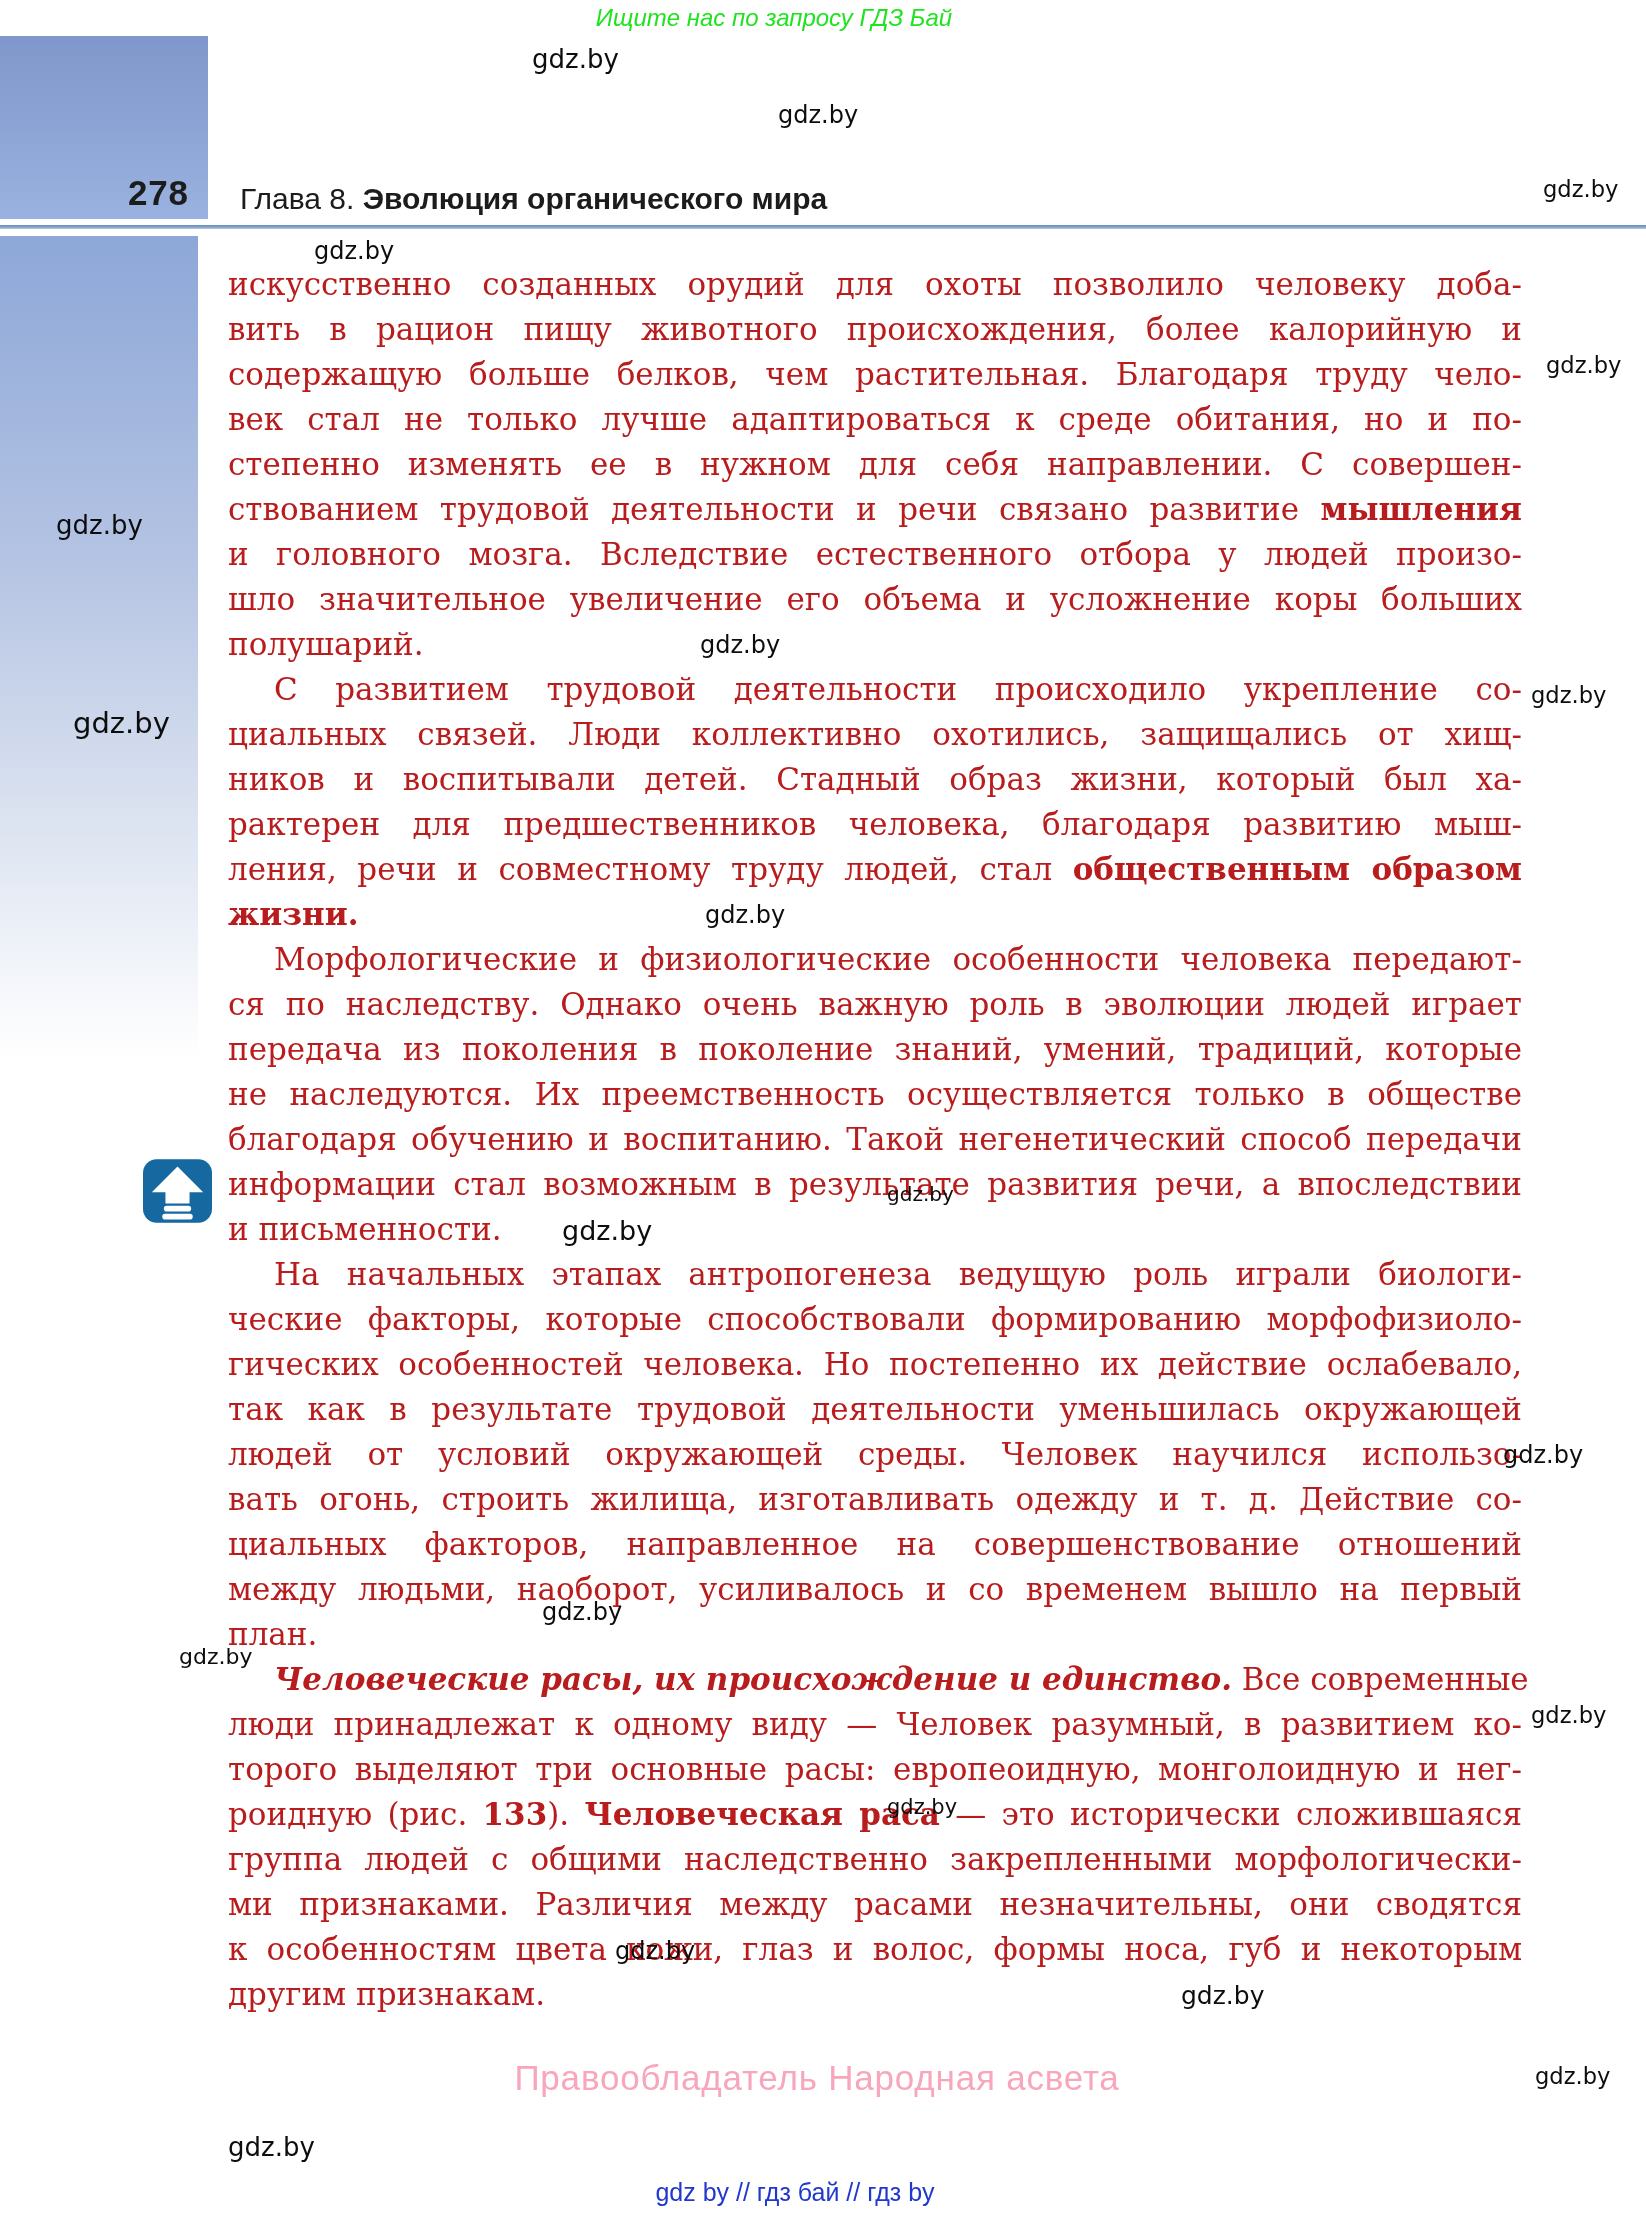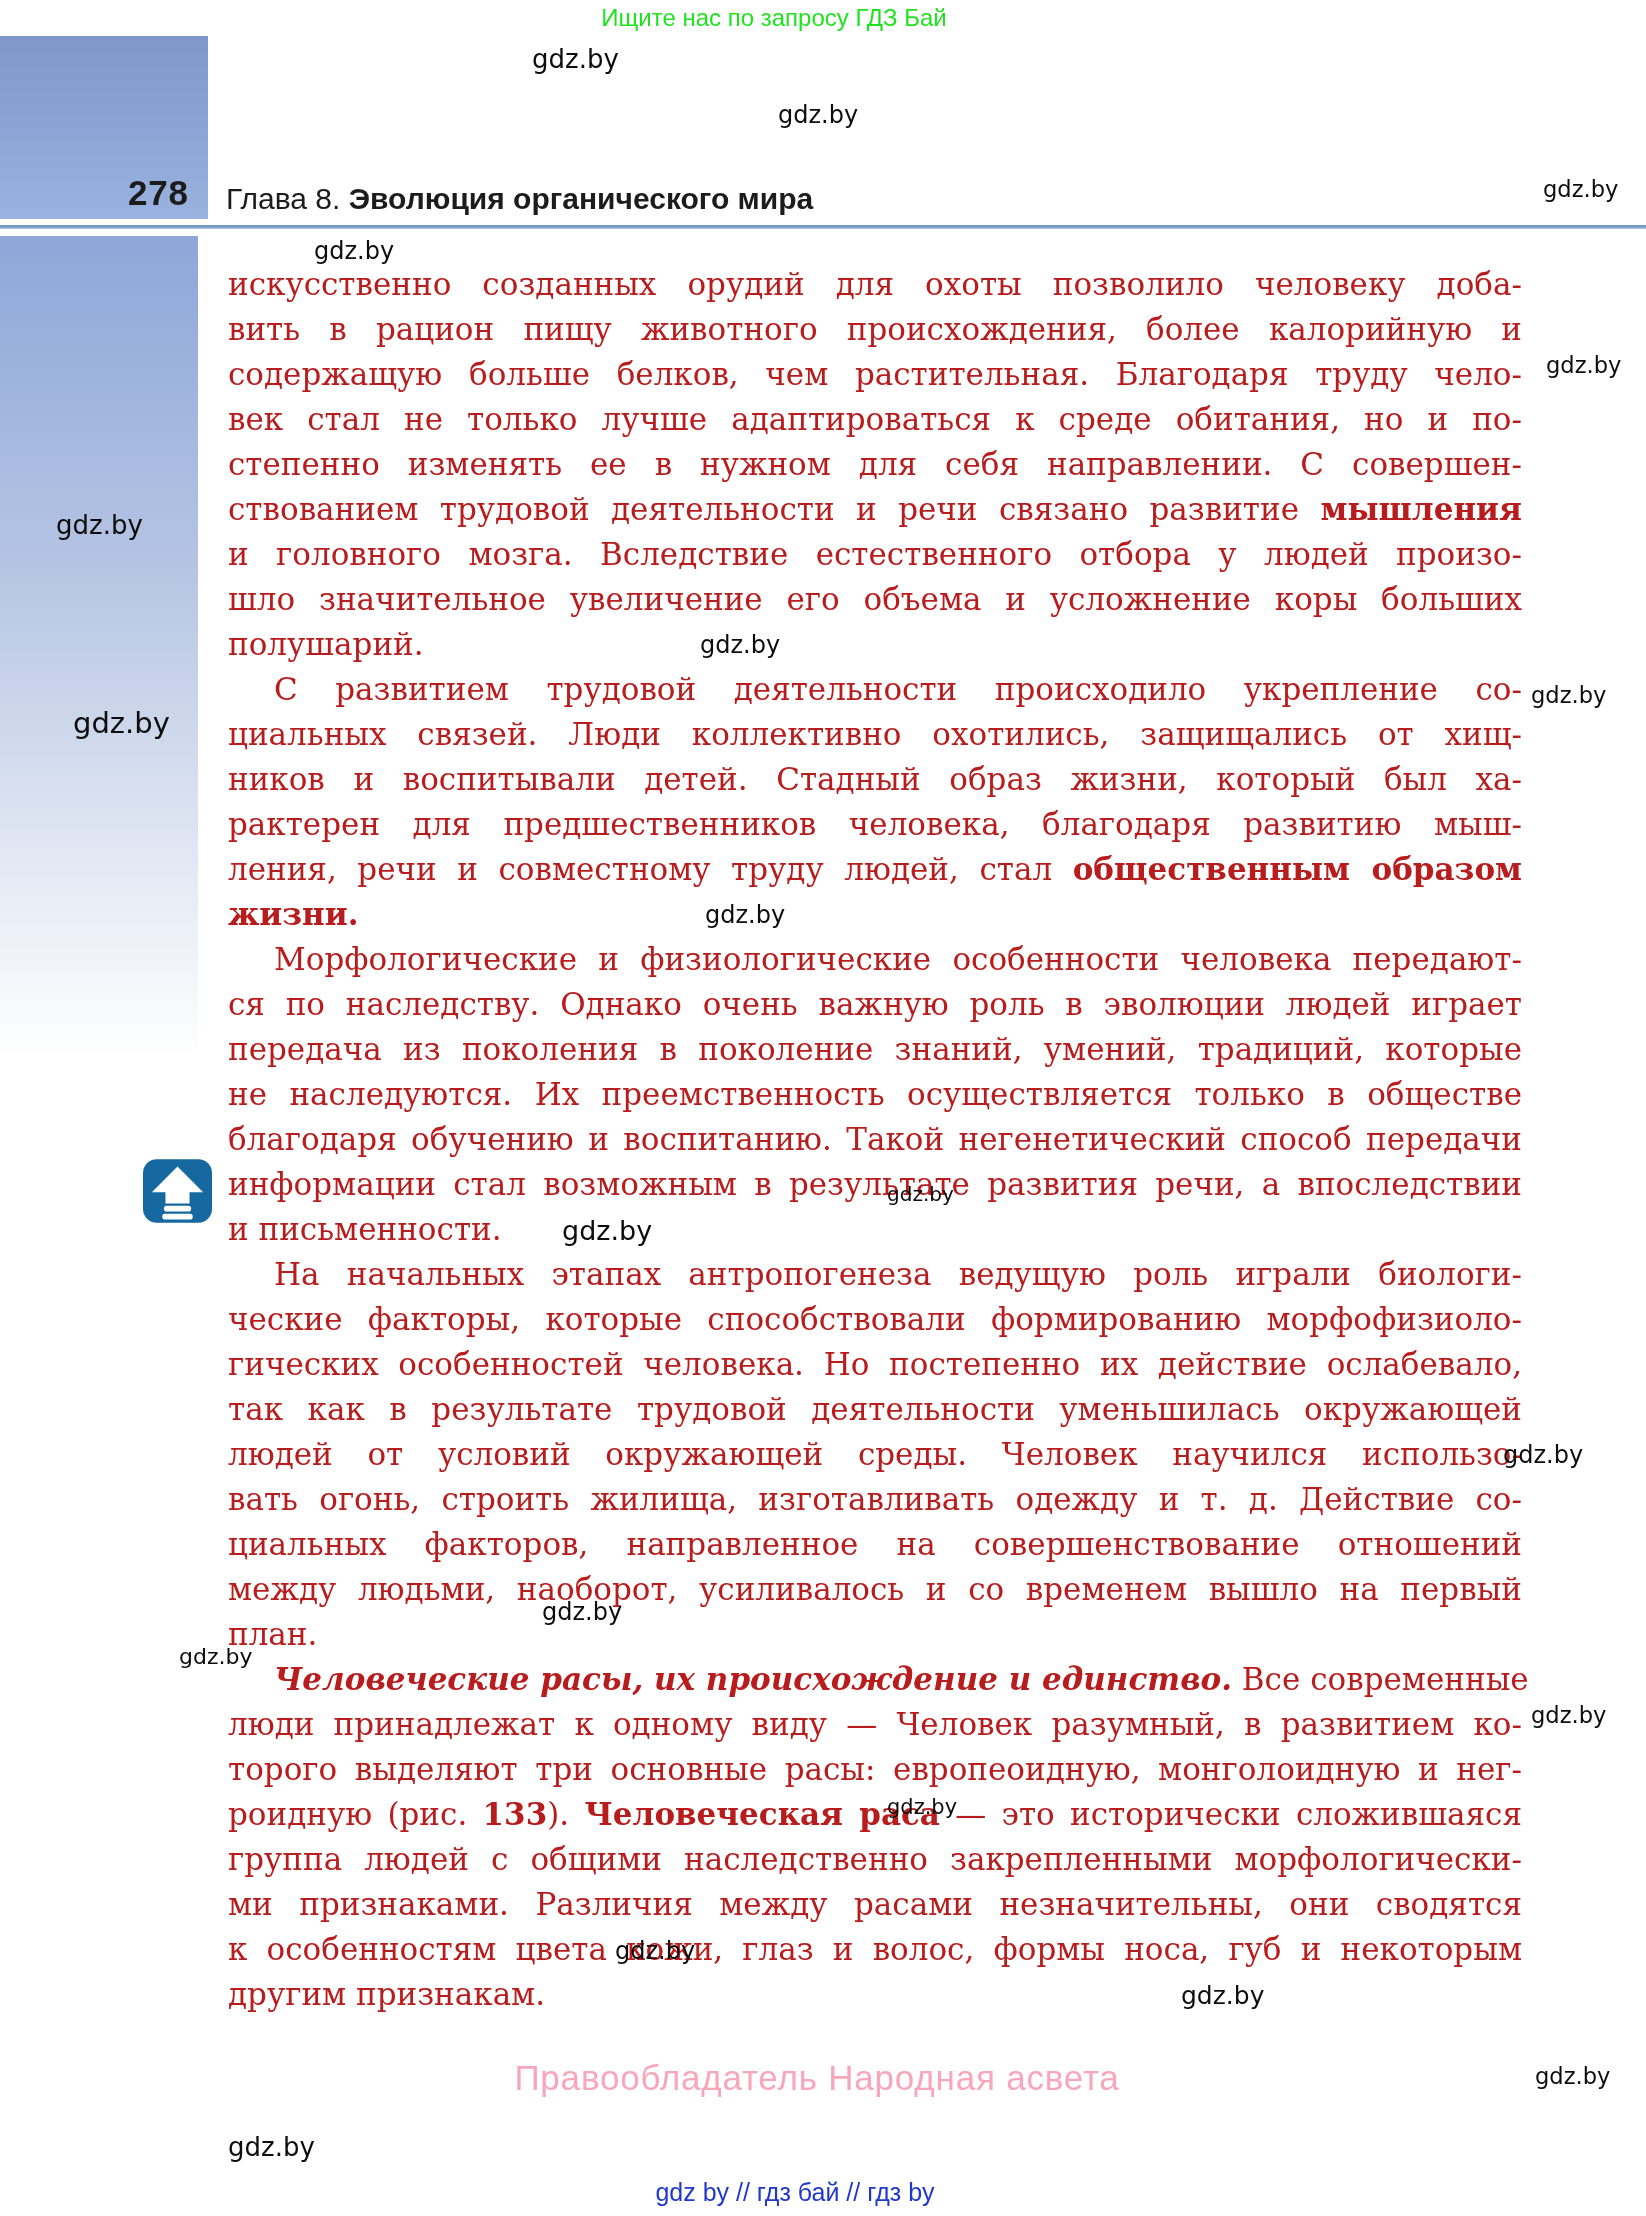--- a/index.html
+++ b/index.html
@@ -12,40 +12,41 @@
     font-family:"Liberation Sans",sans-serif;
   }
   
   #banner{
     position:absolute;
     top:4px;left:774px;
     transform:translateX(-50%);
     font-size:24px;
     white-space:nowrap;
     font-family:"Liberation Sans",sans-serif;
+    font-style:italic;
   }
   
   #page-num-box{
     position:absolute;
     left:0;top:36px;width:200px;height:183px;
     background:linear-gradient(180deg,#8097cb 0%,#99b2df 100%);
     padding-left:8px;
   }
   #page-num{
     position:absolute;
     right:19.3px;bottom:6.4px;
     font-weight:bold;
     font-size:35px;
     color:#1c1c1c;
     letter-spacing:0.8px;
   }
   
   #chapter{
     position:absolute;
-    left:226px;top:182px;
+    left:240px;top:182px;
     font-size:30px;
     color:#1c1c1c;
     white-space:nowrap;
   }
   #chapter .bold{font-weight:bold;}
   
   #header-rule{
     position:absolute;
     left:0;top:225px;width:100%;height:4px;
     background:linear-gradient(180deg,#6d90c0 0%,#7e9dc8 45%,#b6c9e2 100%);

